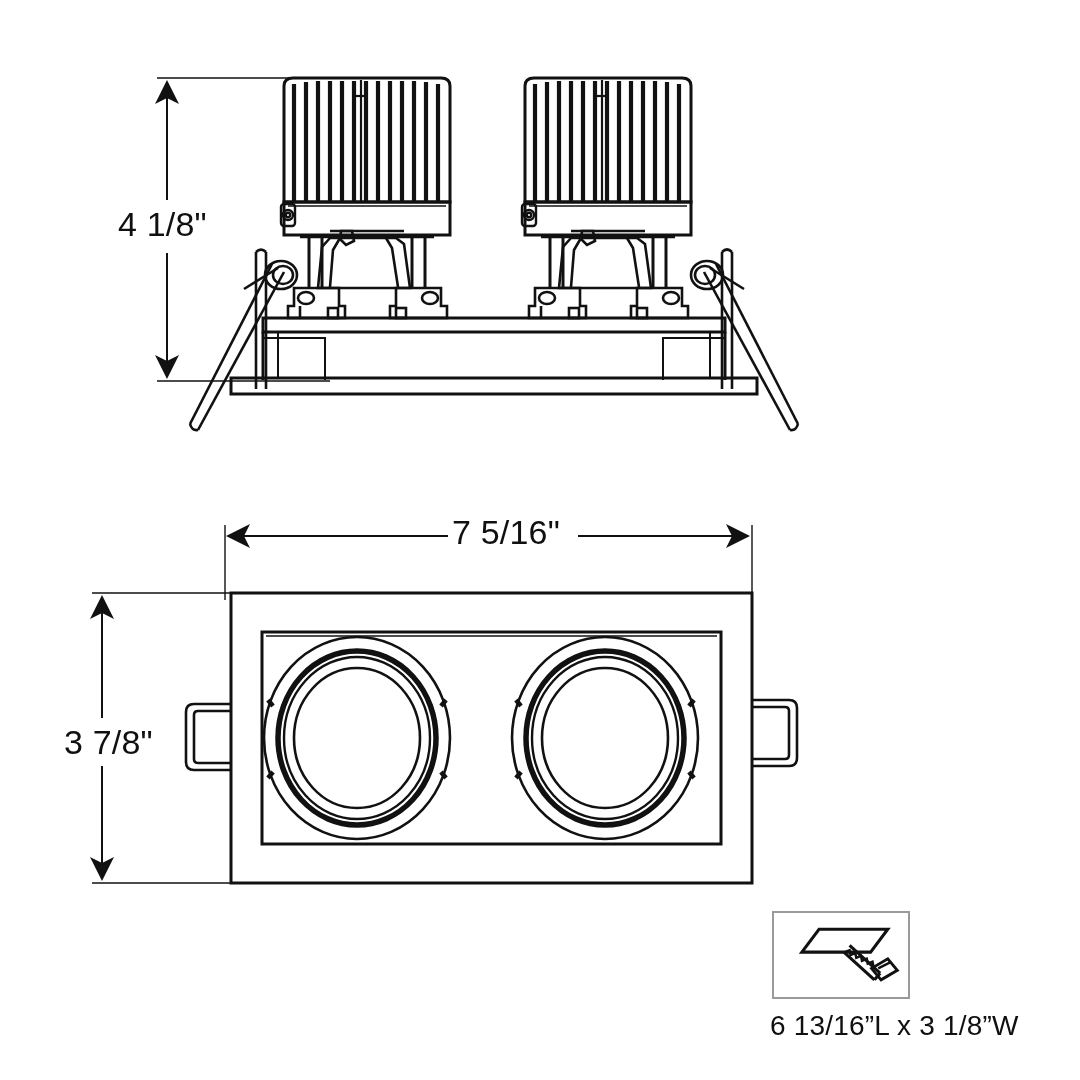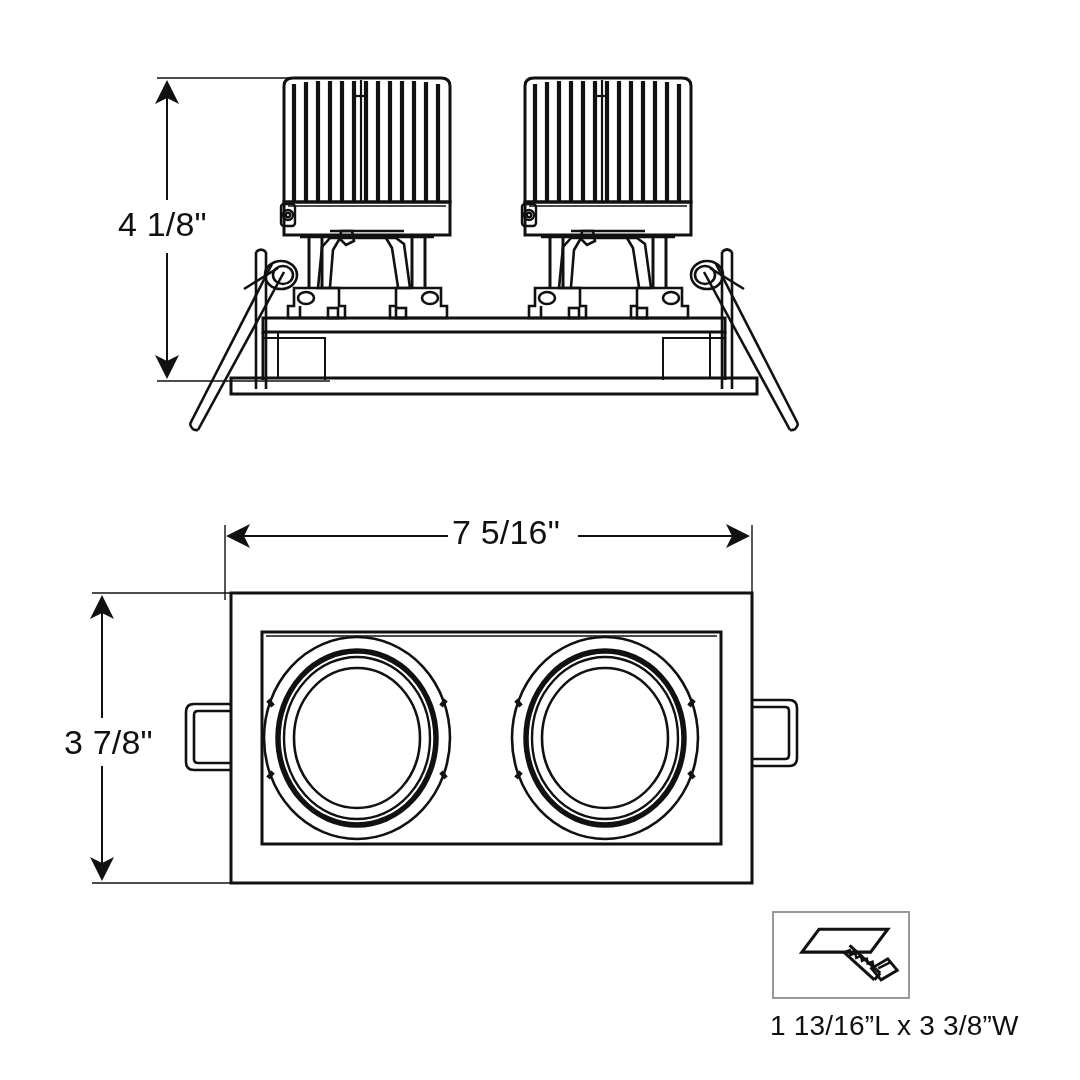--- a/index.html
+++ b/index.html
@@ -349,15 +349,15 @@
         <path d="M 104 70 L 110 63"></path>
 
         <path d="M 101 58 L 118 48 L 128 60 L 111 70 Z" stroke-width="3"></path>
         <path d="M 108 58 L 120 52" stroke-width="2.4"></path>
       </g>
 
       <path d="M 73 41 L 78 39 L 79 44 L 84 42 L 85 47 L 90 45 L 91 50 L 96 48 L 97 53 L 102 51 L 103 56" fill="none" stroke="#111111" stroke-width="2.6"></path>
     </svg>
   </div>
 
-  <div class="dim-text" id="cutout-label">1 13/16”L x 3 3/8”W</div>
+  <div class="dim-text" id="cutout-label">6 13/16”L x 3 1/8”W</div>
 
 </div>
 
 </body></html>

